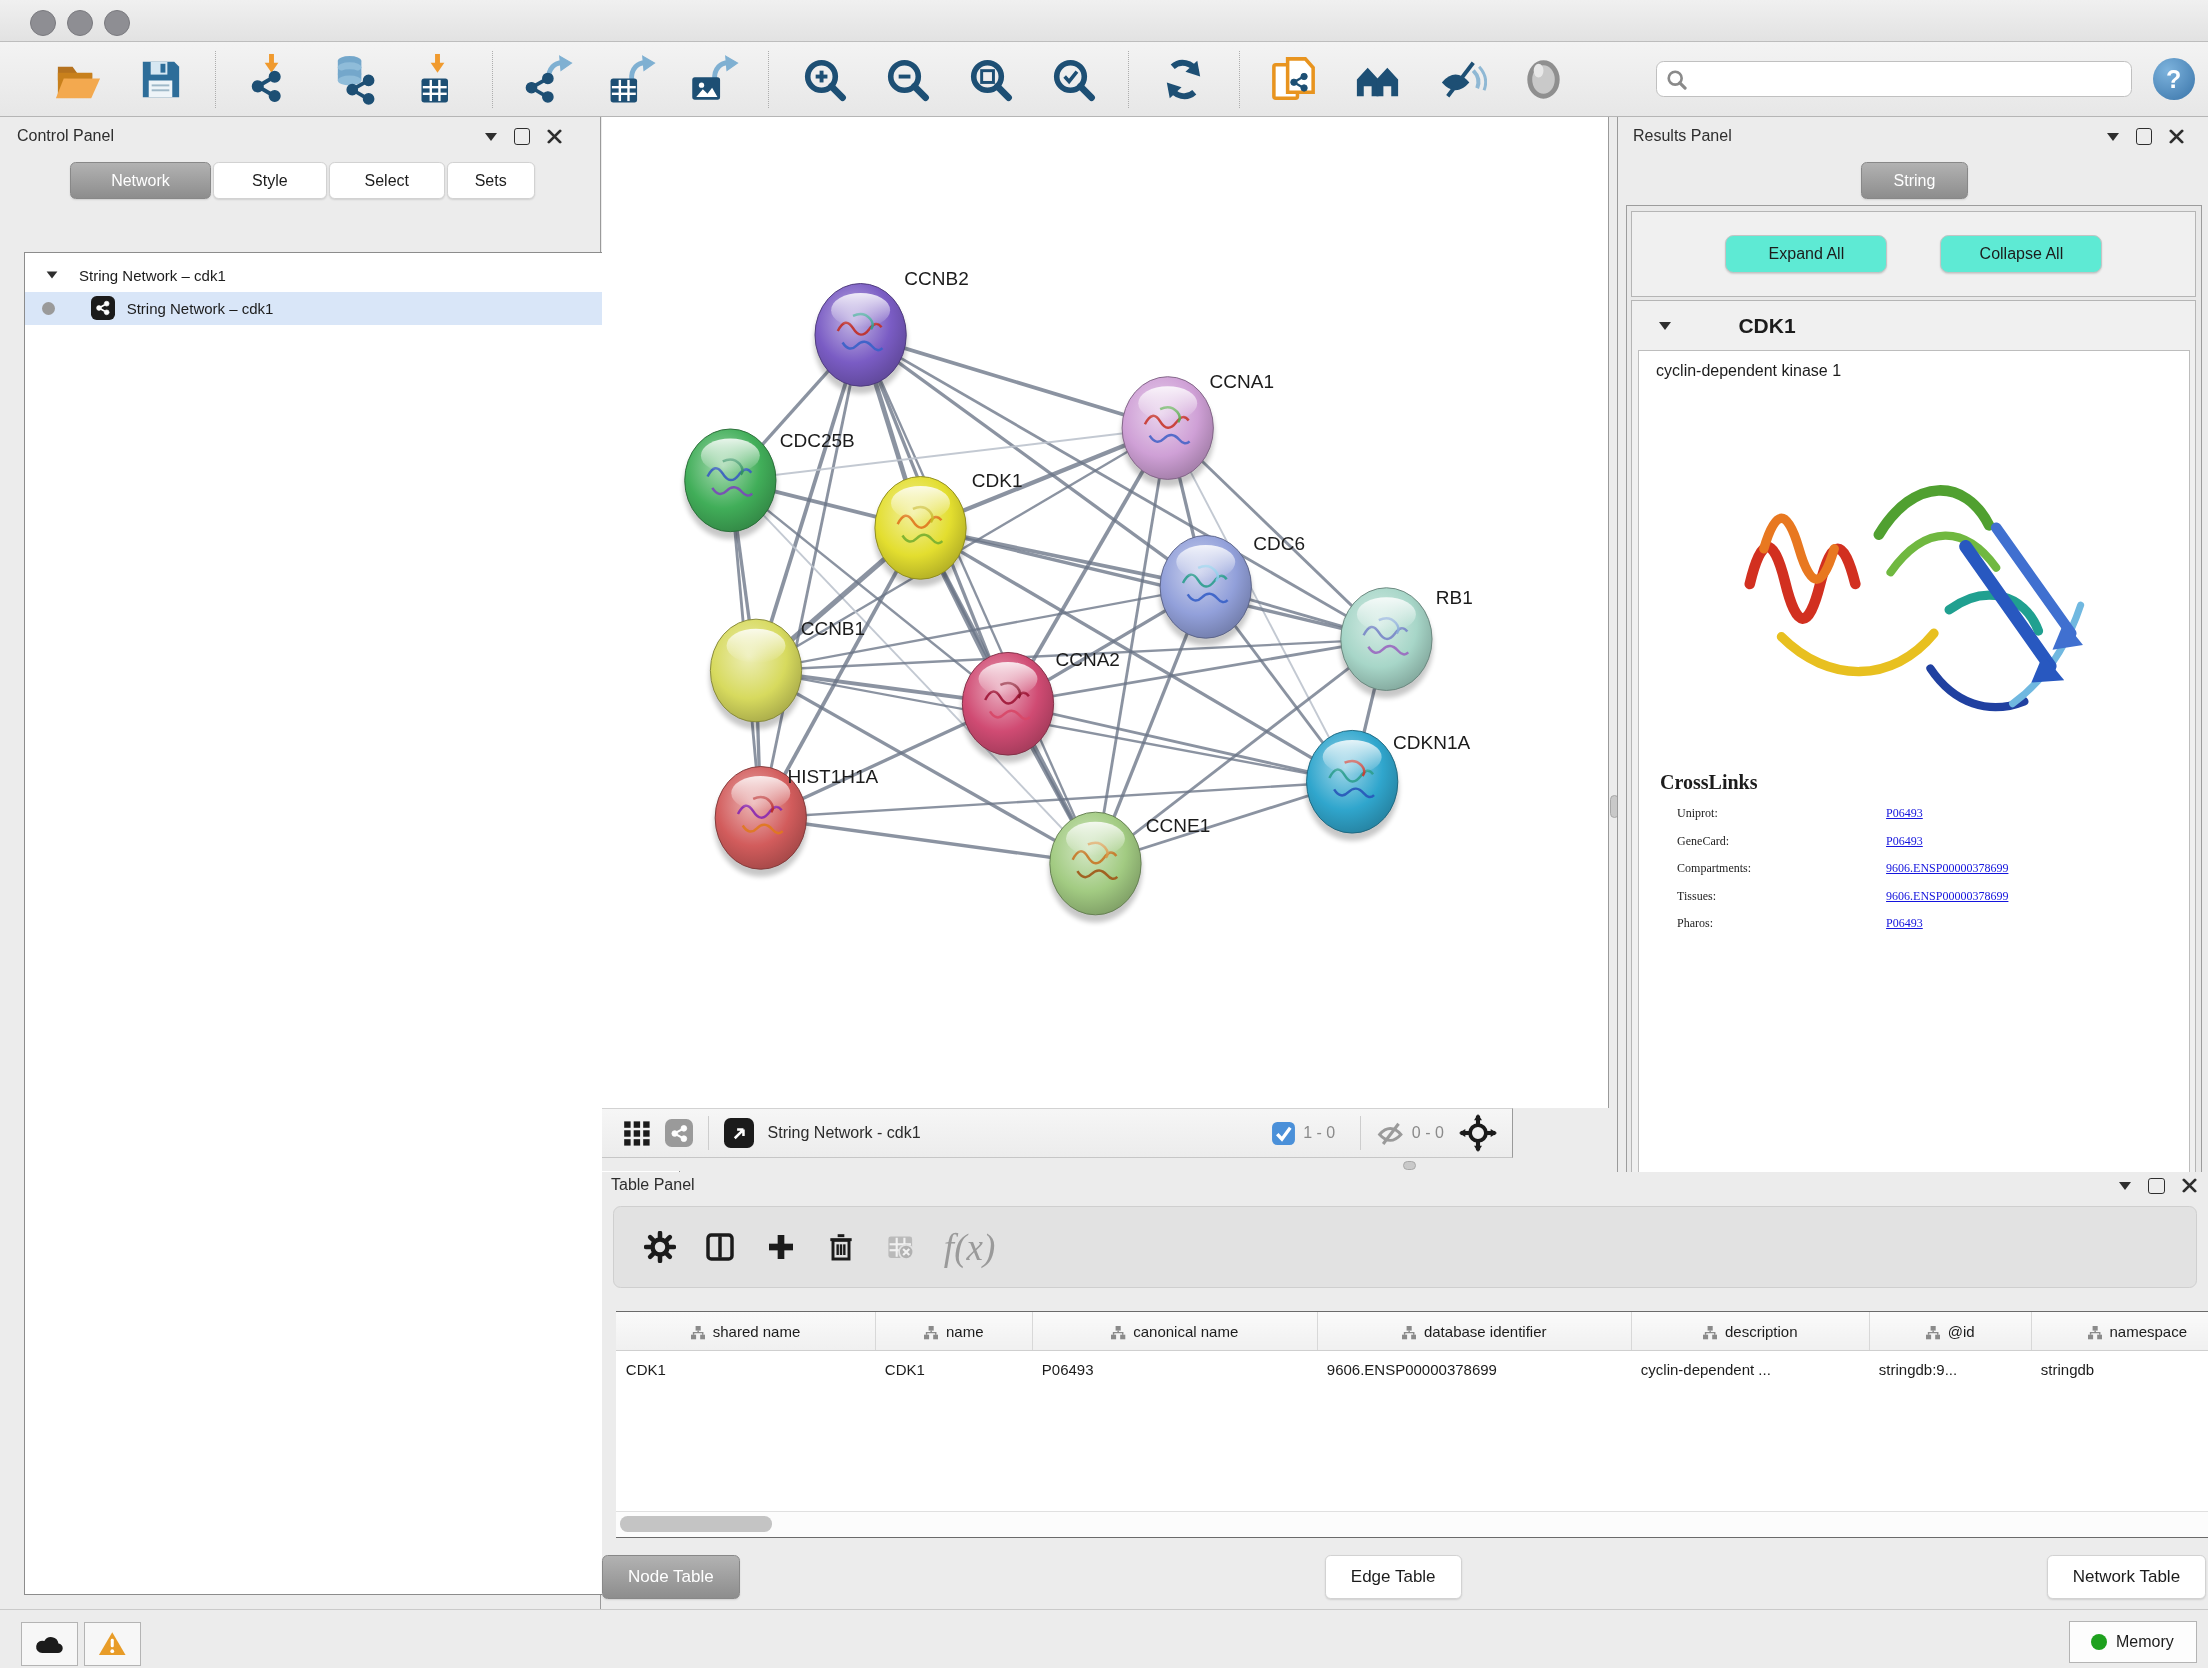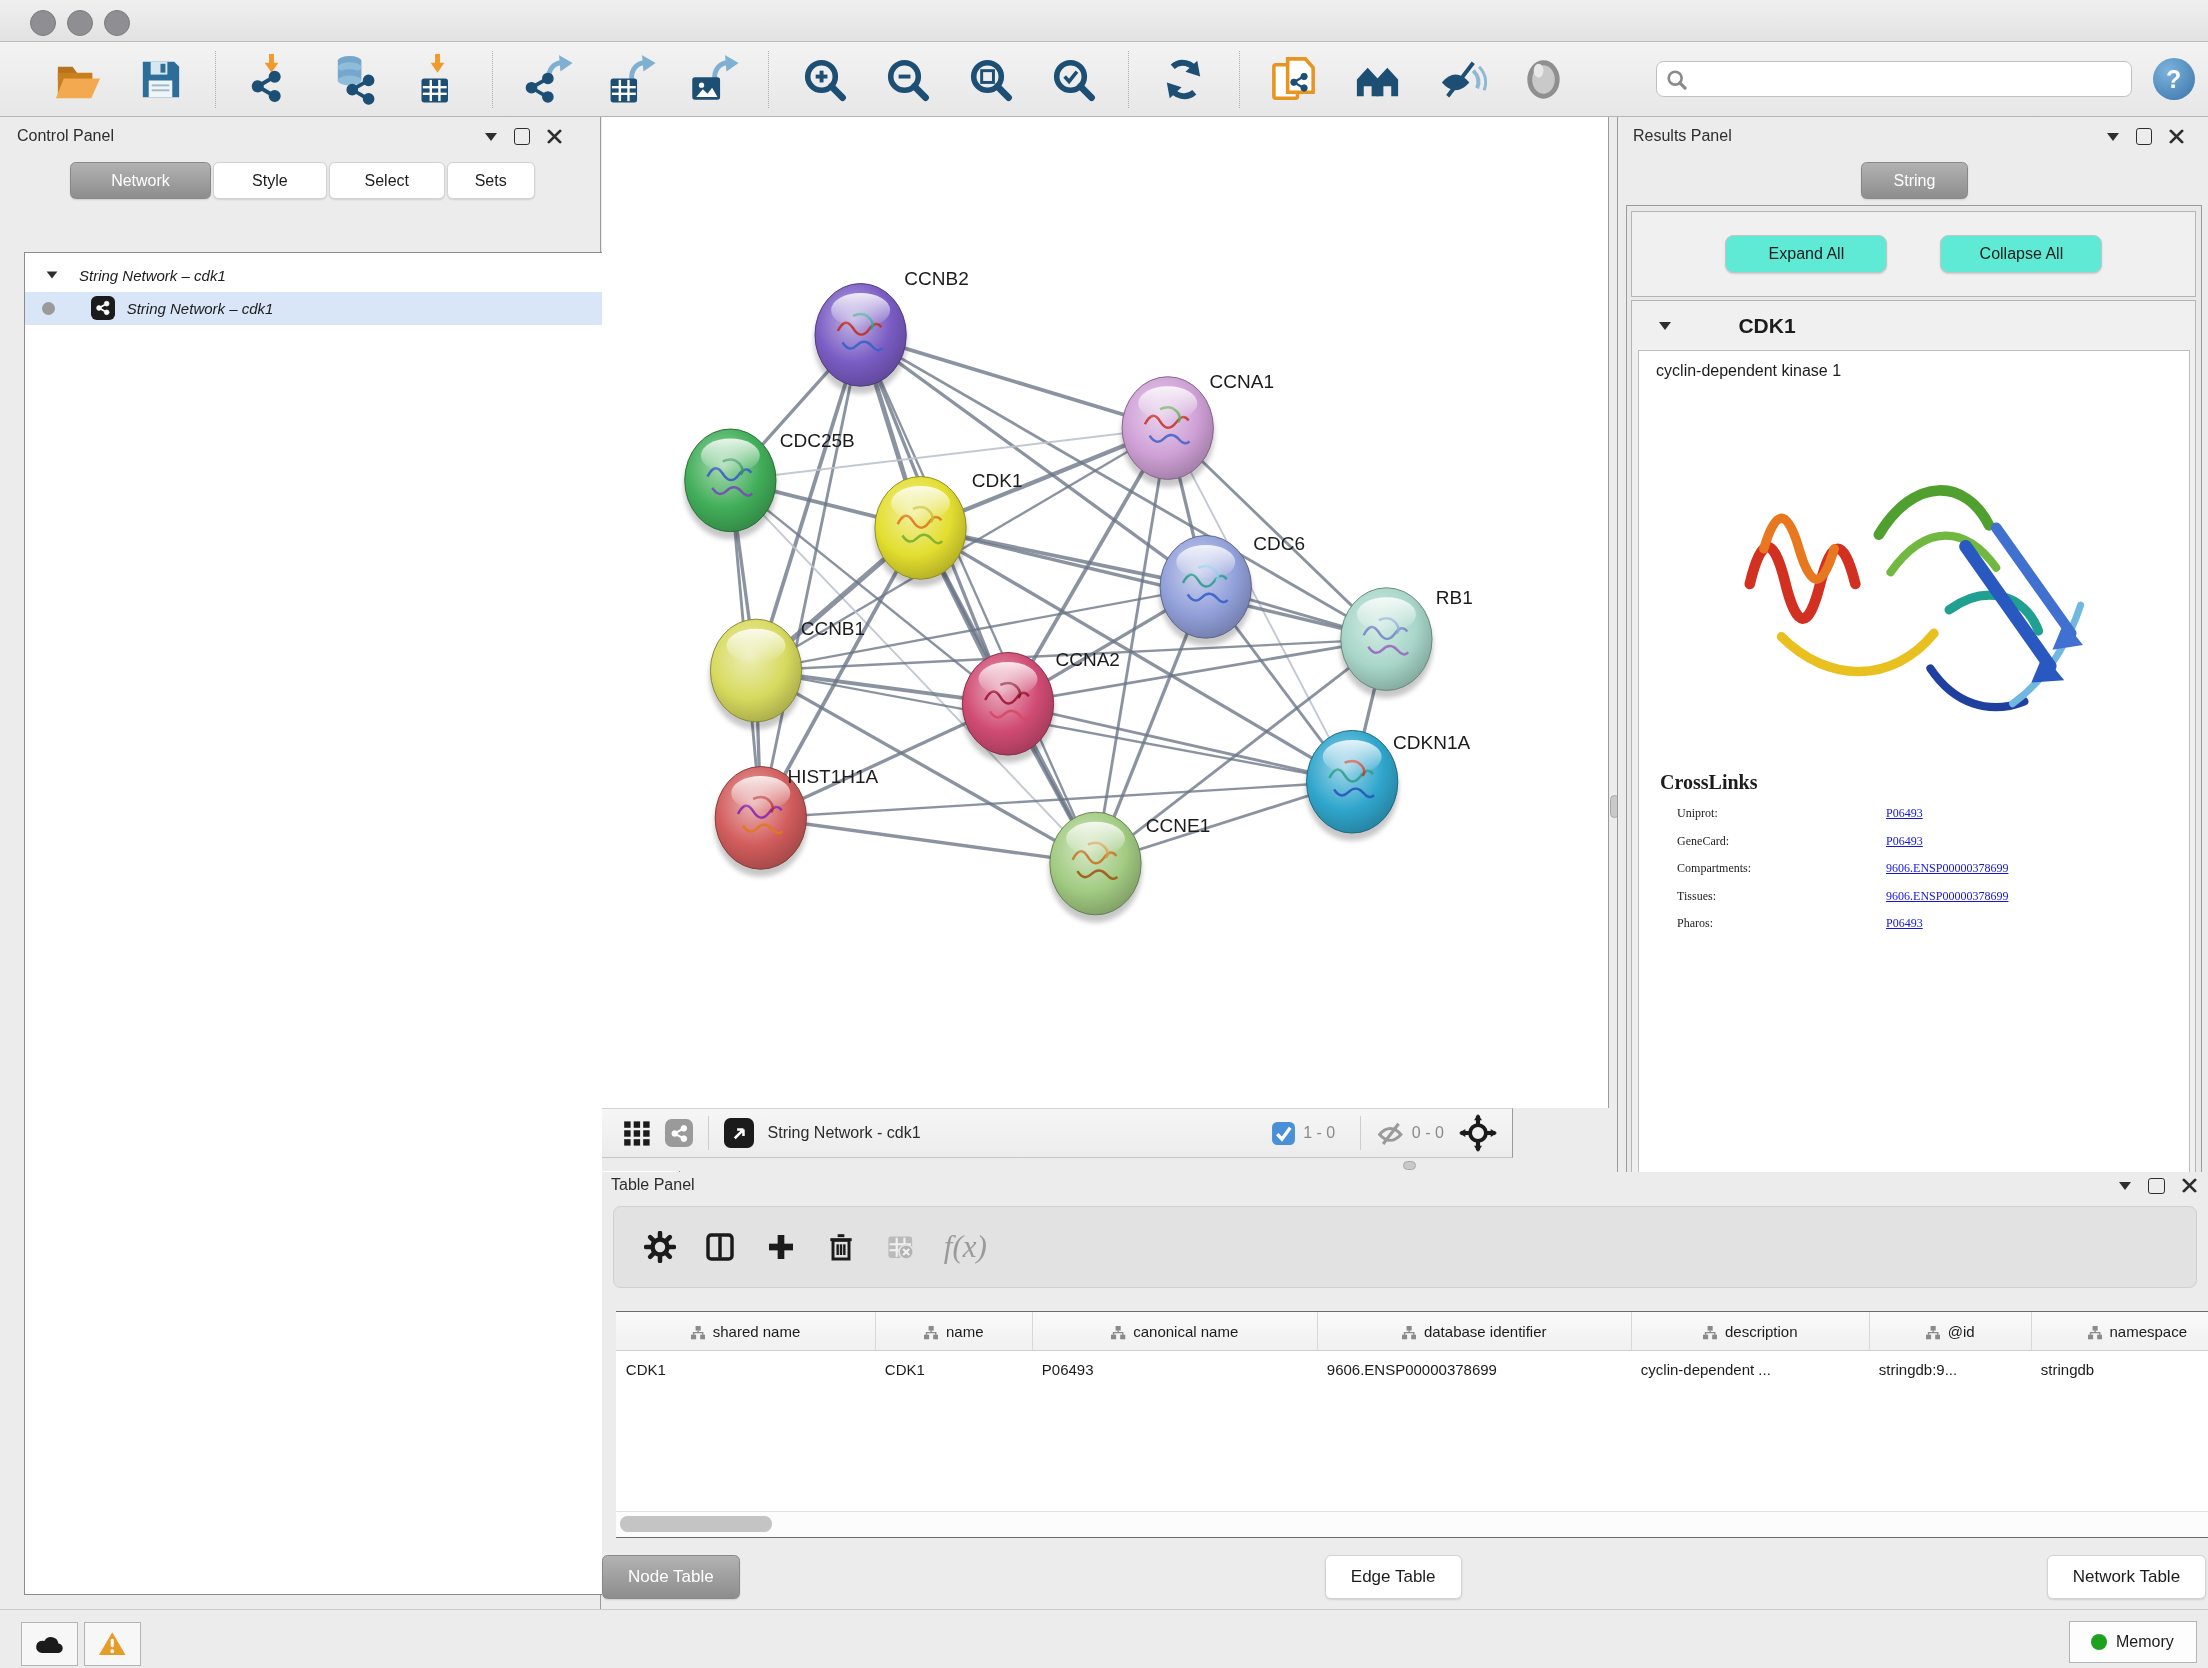--- a/index.html
+++ b/index.html
@@ -34,21 +34,21 @@
   .tab{height:35px;display:flex;align-items:center;justify-content:center;font-size:16px;
        background:#fff;border:1px solid #d2d2d2;border-radius:5.7px 5.7px 5.7px 5.7px;margin-right:1.9px;
        box-shadow:0 1px 1.9px rgba(0,0,0,.12);}
   .tab.sel{background:linear-gradient(#b2b2b2,#8d8d8d);color:#fff;border:1px solid #888;}
   
   #control-panel{left:0;top:117px;width:601px;height:1492px;background:#ececec;border-right:1.9px solid #9a9a9a;box-sizing:border-box;}
   #cp-tabs{position:absolute;left:70px;top:45px;display:flex;}
   #cp-ctrl-row{position:absolute;left:21px;top:98px;width:557px;height:34px;display:flex;align-items:center;}
   #cp-summary{flex:1;text-align:center;font-size:15px;color:#1e1e1e;}
   #cp-list{position:absolute;left:24px;top:135px;width:656px;height:1343px;background:#fff;
-           border:1px solid #8c8c8c;box-sizing:border-box;font-style:italic;}
+           border:1px solid #8c8c8c;box-sizing:border-box;}
   .tree-row{height:33px;display:flex;align-items:center;font-size:15px;}
   .tree-row.sel{background:#d9e6f8;}
   .tree-num{color:#8f8f8f;}
   .share-chip{width:24px;height:24px;border-radius:5.7px;background:#1b1b1b;display:flex;align-items:center;justify-content:center;}
   
   #net-canvas{left:602px;top:117px;width:1007px;height:991px;background:#fff;border-right:1.9px solid #9a9a9a;box-sizing:border-box;}
   #net-toolbar{left:602px;top:1108px;width:911px;height:50px;background:linear-gradient(#f6f6f6,#ececec);
                border-top:1px solid #d2d2d2;border-right:1.9px solid #9a9a9a;border-bottom:1px solid #c6c6c6;
                display:flex;align-items:center;box-sizing:border-box;padding-left:21px;}
   .nt-sep{width:0;height:34px;border-left:1px solid #cdcdcd;margin:0 15px;}
@@ -75,21 +75,21 @@
   #crosslinks .cl-title{font-size:20px;font-weight:bold;}
   .cl-row{display:flex;margin-top:12.4px;font-size:12px;gap:28px;}
   .cl-label{width:181px;padding-left:17px;}
   .cl-value{color:#1414dd;text-decoration:underline;}
   #rp-scrollthumb{position:absolute;left:1.9px;bottom:1.9px;width:53px;height:8.6px;background:#fafafa;border:1px solid #d8d8d8;border-radius:3.8px;}
   
   #table-panel{left:602px;top:1172px;width:1606px;height:438px;background:#ececec;}
   #tp-toolbar{position:absolute;left:11.4px;top:34px;width:1584px;height:82px;background:#e2e2e2;
               border:1px solid #cfcfcf;border-radius:7.6px;display:flex;align-items:center;padding-left:15px;box-sizing:border-box;}
   .tp-icon{margin:0 14.3px;}
-  #fx-label{font-family:"Liberation Serif",serif;font-style:italic;font-size:31px;color:#9a9a9a;margin-left:15px;}
+  #fx-label{font-family:"Liberation Serif",serif;font-style:italic;font-size:37px;color:#9a9a9a;margin-left:15px;}
   #tp-table{position:absolute;left:14.3px;top:139px;width:1592px;height:200px;background:#fff;border-top:1.9px solid #6a6a6a;overflow:hidden;}
   table{border-collapse:collapse;table-layout:fixed;width:1626px;}
   th{height:36px;background:linear-gradient(#fafafa,#f0f0f0);font-weight:normal;font-size:15px;
      border-right:1px solid #d8d8d8;border-bottom:1px solid #cfcfcf;text-align:center;white-space:nowrap;overflow:hidden;}
   td{height:34px;font-size:15px;padding-left:9.5px;white-space:nowrap;overflow:hidden;}
   .th-inner{display:flex;align-items:flex-end;justify-content:center;gap:7.6px;}
   #tp-scroll{position:absolute;left:14.3px;top:339px;width:1592px;height:25px;background:#fcfcfc;border-top:1px solid #e0e0e0;border-bottom:1.9px solid #6a6a6a;}
   #tp-thumb{position:absolute;left:3.8px;top:3.8px;width:152px;height:16px;background:#c4c4c4;border-radius:7.6px;}
   #tp-tabs{position:absolute;left:0;width:100%;top:383px;display:flex;justify-content:space-between;}
   #tp-tabs .tab{height:42px;font-size:17px;padding:0 25px;}

